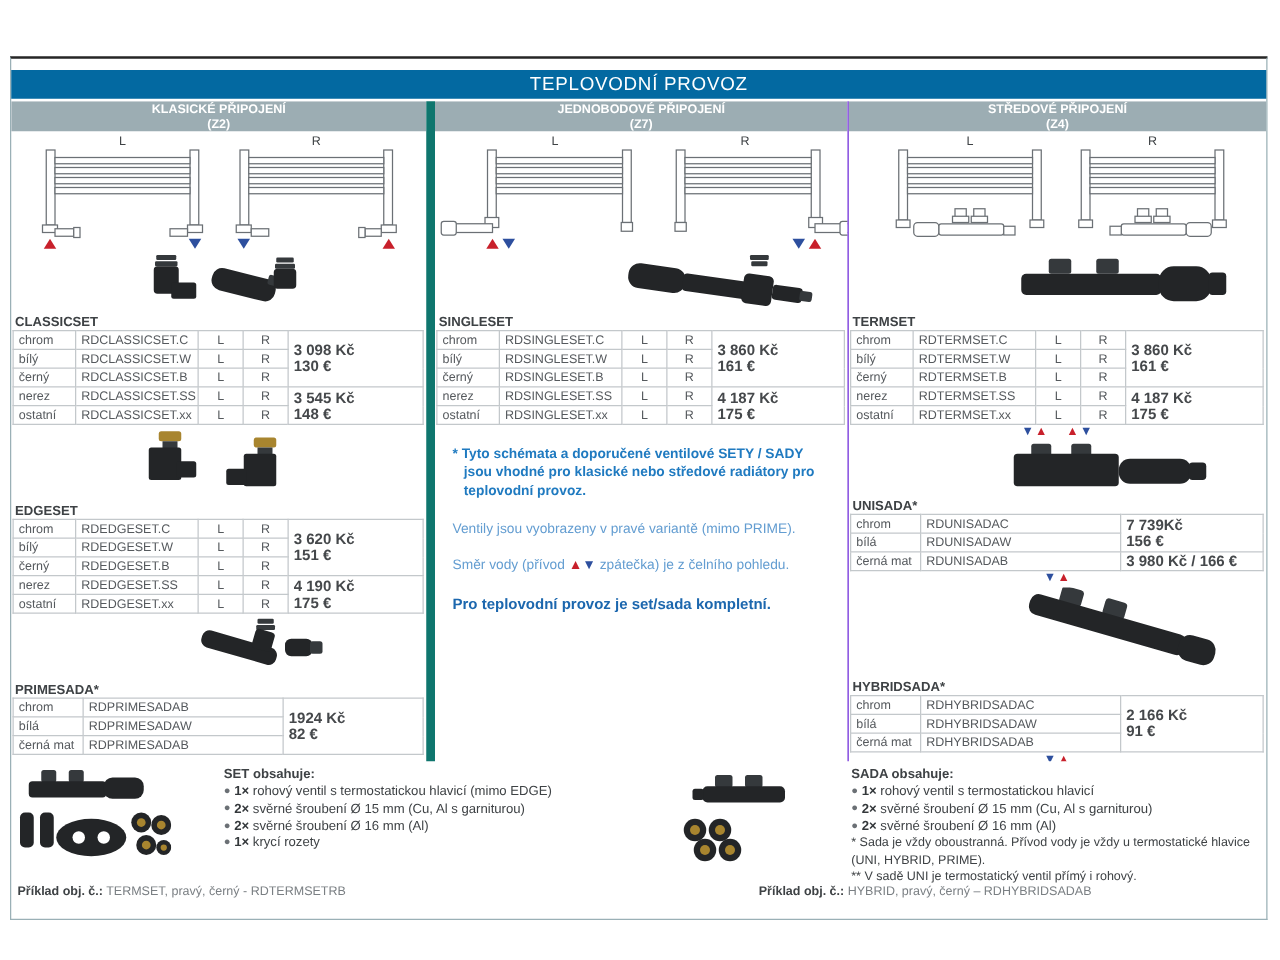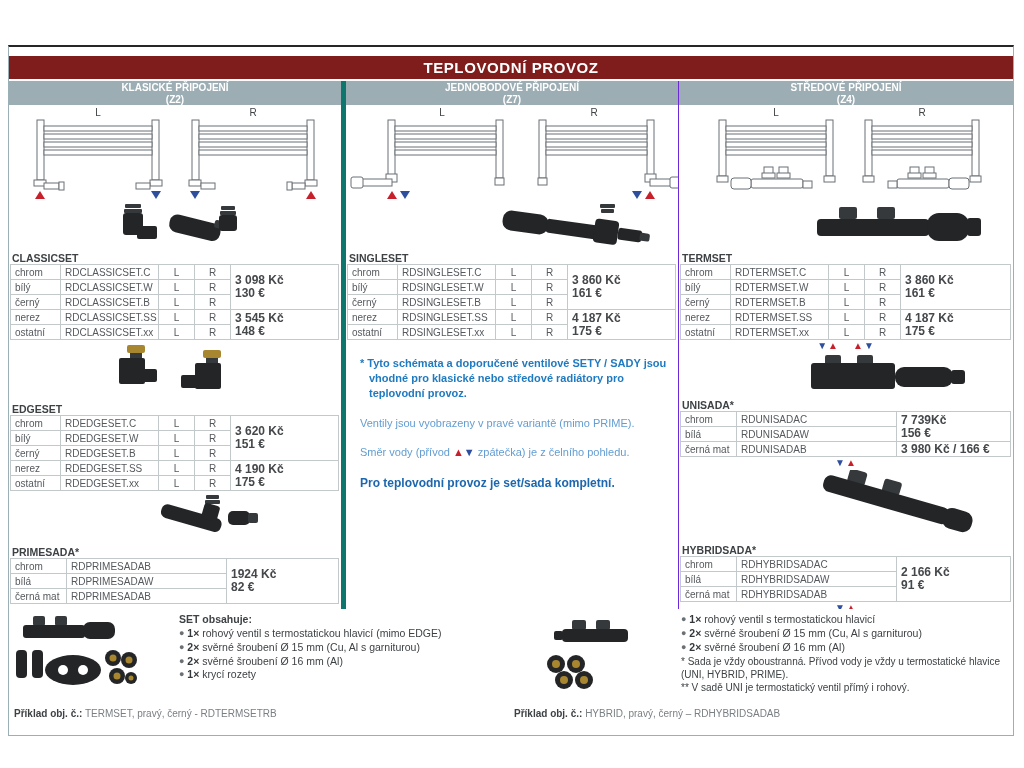--- a/index.html
+++ b/index.html
@@ -1,22 +1,22 @@
 <!DOCTYPE html>
 <html><head>
 <meta charset="utf-8">
 <style>
   html,body{margin:0;padding:0;}
   body{width:1024px;height:768px;background:#fff;font-family:"Liberation Sans",sans-serif;overflow:hidden;position:relative;}
   .frame{position:absolute;left:8px;top:45px;width:1006px;height:691px;background:#fff;border:1px solid #9ab0b6;border-top:2px solid #262626;box-sizing:border-box;}
-  .title-bar{margin-top:9px;height:23px;background:#7f1d1d;color:#fff;font-weight:bold;font-size:15px;line-height:23px;text-align:center;letter-spacing:.6px;}
+  .title-bar{margin-top:9px;height:23px;background:#0369a1;color:#fff;font-weight:normal;font-size:15px;line-height:23px;text-align:center;letter-spacing:.6px;}
   .grid{display:flex;height:528px;margin-top:2px;}
   .col{position:relative;box-sizing:border-box;overflow:hidden;}
   .col1{width:332px;}
-  .col2{width:337px;border-left:5px solid #0f766e;}
+  .col2{width:337px;border-left:7px solid #0f766e;}
   .col3{width:335px;border-left:1px solid #6d28d9;}
   .col-header{height:24px;background:#9cadb3;color:#fff;font-weight:bold;font-size:10px;line-height:12px;text-align:center;padding-top:1px;box-sizing:border-box;}
   .diagram{display:block;margin:2px auto 0 auto;}
   .photo{display:flex;align-items:center;}
   .ph-center{justify-content:center;}
   .ph-right{justify-content:flex-end;padding-right:14px;}
   .sec-label{font-weight:bold;font-size:10.5px;color:#3e4245;padding:1px 0 1px 3px;height:13px;line-height:12px;box-sizing:border-box;}
   table.ptable{width:calc(100% - 3px);margin-left:1px;border-collapse:collapse;table-layout:fixed;font-size:10px;color:#55595d;}
   table.ptable td{border:1px solid #c3c8cb;padding:0 4px;height:15px;line-height:13px;overflow:hidden;white-space:nowrap;box-sizing:border-box;}
   td.lr{text-align:center;padding:0;}
@@ -33,21 +33,21 @@
   .bottom{display:flex;height:88px;margin-top:3px;gap:40px;}
   .b-photo1{width:130px;display:flex;justify-content:center;align-items:flex-start;}
   .b-set{width:310px;font-size:10.5px;color:#3e4245;line-height:1.32;padding-top:1px;}
   .b-photo2{width:112px;display:flex;justify-content:center;align-items:flex-start;}
   .b-sada{flex:1;font-size:10.5px;color:#3e4245;line-height:1.32;padding-top:1px;}
   .b-title{font-weight:bold;}
   .b-item .blt{color:#6b7075;font-size:9px;vertical-align:1px;}
   .b-item b{color:#34383b;}
   .b-note{font-size:10px;}
   .examples{display:flex;margin-top:8px;font-size:10px;color:#7a7f83;padding-left:5px;}
-  .ex-left{width:500px;}
+  .ex-left{width:593px;}
   .ex-right{flex:1;}
   .ex-label{font-weight:bold;color:#3e4245;}
   svg .pipe{fill:#fff;stroke:#6b7075;stroke-width:1;}
   svg .dk{fill:#232527;}
   svg .dk2{fill:#35393c;}
   svg .brass{fill:#a8852f;}
   svg .lbl{fill:#3e4245;font-size:10px;font-family:"Liberation Sans",sans-serif;}
 </style>
 </head>
 <body>
@@ -626,20 +626,21 @@
         <circle class="dk" cx="44" cy="52" r="9"></circle>
           <circle class="brass" cx="44" cy="52" r="4"></circle>
         <circle class="dk" cx="32" cy="68" r="9"></circle>
           <circle class="brass" cx="32" cy="68" r="4"></circle>
         <circle class="dk" cx="52" cy="68" r="9"></circle>
           <circle class="brass" cx="52" cy="68" r="4"></circle>
       </svg>
     </div>
 
     <div class="b-sada">
+      <div class="b-title">SADA obsahuje:</div>
       <div class="b-item"><span class="blt">●</span> <b>1×</b> <span>rohový ventil s termostatickou hlavicí</span></div>
       <div class="b-item"><span class="blt">●</span> <b>2×</b> <span>svěrné šroubení Ø 15 mm (Cu, Al s garniturou)</span></div>
       <div class="b-item"><span class="blt">●</span> <b>2×</b> <span>svěrné šroubení Ø 16 mm (Al)</span></div>
       <div class="b-note">* Sada je vždy oboustranná. Přívod vody je vždy u termostatické hlavice (UNI, HYBRID, PRIME).</div>
       <div class="b-note">** V sadě UNI je termostatický ventil přímý i rohový.</div>
     </div>
   </div>
 
   <div class="examples">
     <div class="ex-left">

